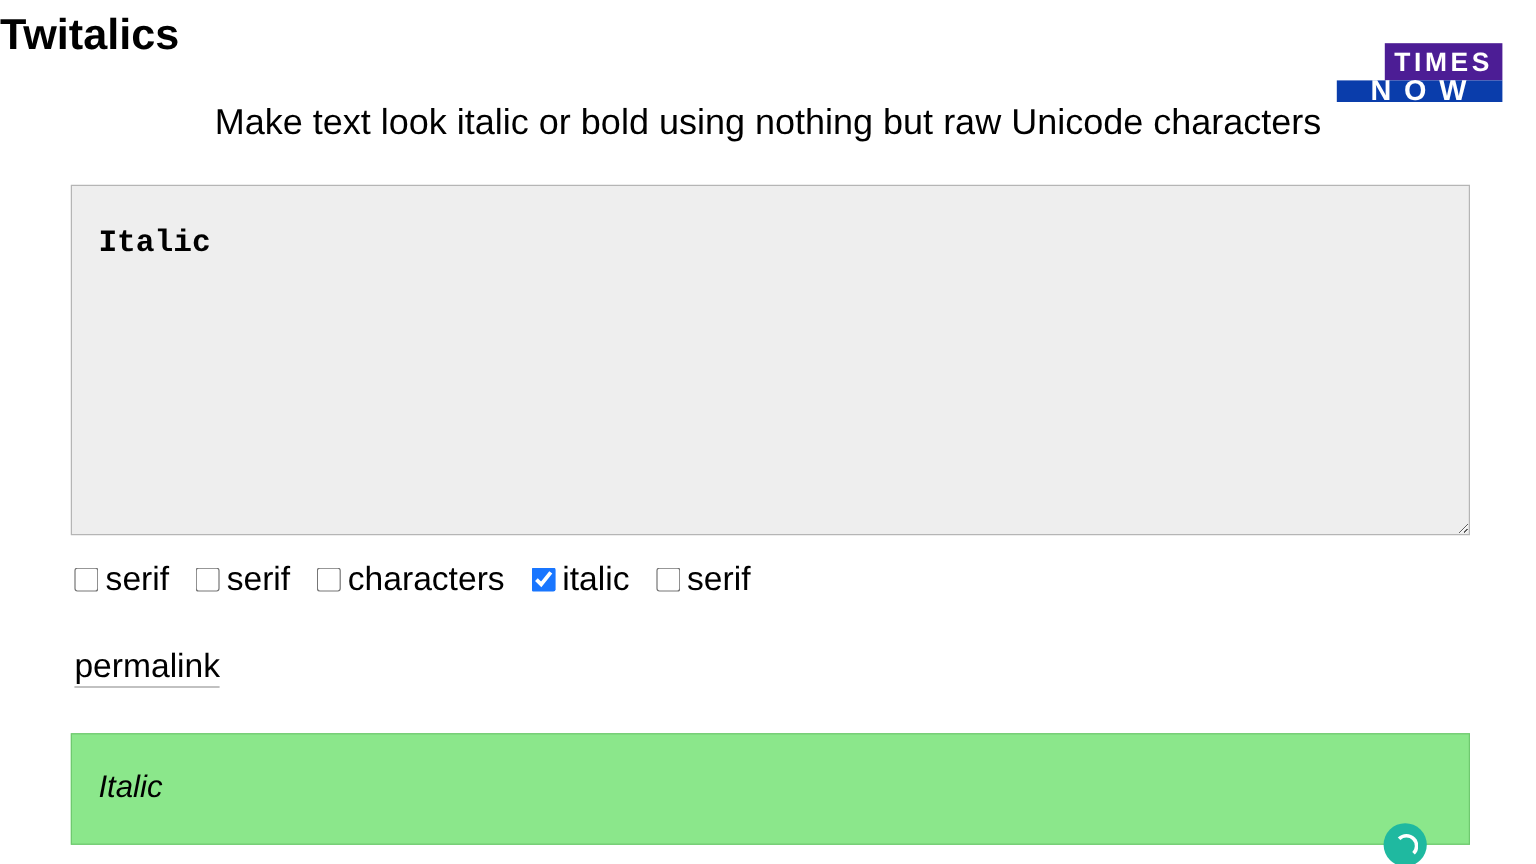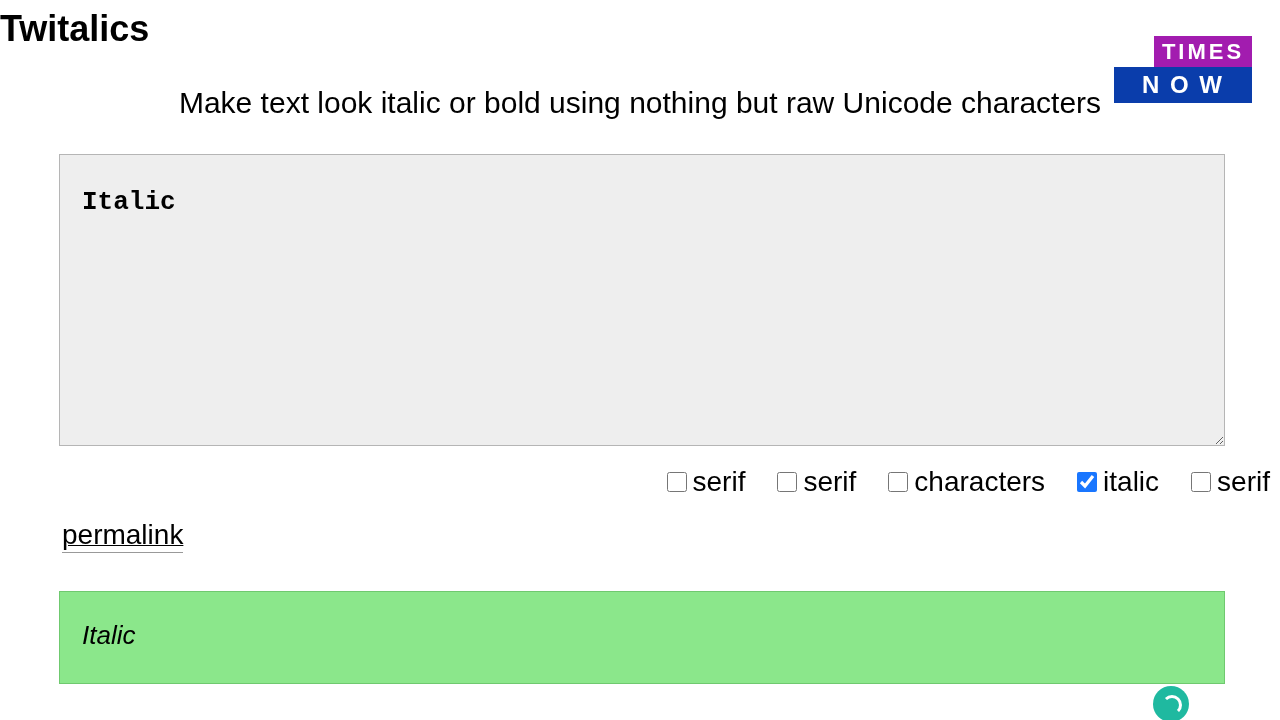--- a/index.html
+++ b/index.html
@@ -1,33 +1,33 @@
 <!DOCTYPE html>
 <html><head>
 <meta charset="utf-8">
 <style>
   * { box-sizing: border-box; }
   html, body { margin: 0; padding: 0; width: 1280px; height: 720px; font-family: Arial, Helvetica, sans-serif; background: #fff; color: #000; }
   .wrap { position: relative; width: 1280px; height: 720px; }
   .title { text-align: left; font-weight: 700; font-size: 36px; margin-top: 8px; }
   .subtitle { text-align: center; font-size: 30px; margin-top: 36px; }
   .logo { position: absolute; top: 28px; right: 28px; width: 138px; height: 62px; }
-  .logo-top { background: #a21caf; height: 31px; display: flex; align-items: center; justify-content: center; color: #fff; font-weight: 700; font-size: 22px; letter-spacing: 3px; font-family: Arial, sans-serif; margin-left: 40px; }
-  .logo-bottom { background: #0a3dab; height: 36px; display: flex; align-items: center; justify-content: center; color: #fff; font-weight: 700; font-size: 24px; letter-spacing: 2px; font-family: Arial, sans-serif; }
+  .logo-top { background: #4c1d95; height: 31px; display: flex; align-items: center; justify-content: center; color: #fff; font-weight: 700; font-size: 22px; letter-spacing: 3px; font-family: Arial, sans-serif; margin-left: 40px; }
+  .logo-bottom { background: #0a3dab; height: 18px; display: flex; align-items: center; justify-content: center; color: #fff; font-weight: 700; font-size: 24px; letter-spacing: 2px; font-family: Arial, sans-serif; }
   .input-area { margin: 34px 55px 0 59px; }
   .textarea {
     width: 100%; height: 292px; resize: both;
     background: #eeeeee; border: 1px solid #b5b5b5;
     font-family: "Courier New", monospace; font-size: 26px; font-weight: 600;
     padding: 32px 22px; outline: none; color: #000;
   }
-  .checks { margin: 16px 0 0 62px; font-size: 28px; display: flex; align-items: center; gap: 22px; justify-content: flex-end; }
+  .checks { margin: 16px 0 0 62px; font-size: 28px; display: flex; align-items: center; gap: 12px; }
   .checks input[type=checkbox] { width: 20px; height: 20px; margin: 0 6px 0 0; accent-color: #1976ff; }
   .checks label { margin-right: 10px; display: inline-flex; align-items: center; }
-  .permalink { margin: 21px 0 0 62px; text-decoration: underline; }
+  .permalink { margin: 40px 0 0 62px; }
   .permalink a { font-size: 28px; color: #000; text-decoration: none; border-bottom: 1px solid #999; padding-bottom: 2px; }
   .output { margin: 40px 55px 0 59px; background: #8be78b; border: 1px solid #6fc96f; padding: 28px 22px 32px 22px; font-size: 26px; font-style: italic; }
   .grammar-dot {
     position: absolute; width: 36px; height: 36px; border-radius: 50%;
     background: #1fb9a0; right: 82px; top: 532px; transform: translateY(-154px);
   }
   
   .ta-wrap { position: relative; }
   .ta-wrap .grammar-dot { position: absolute; right: 36px; bottom: 34px; transform: none; }
   .grammar-dot::after {

